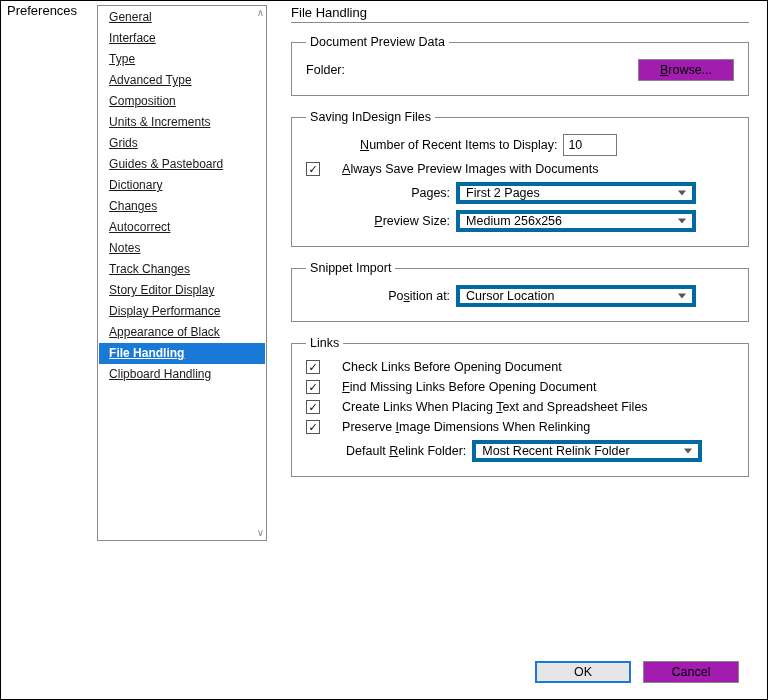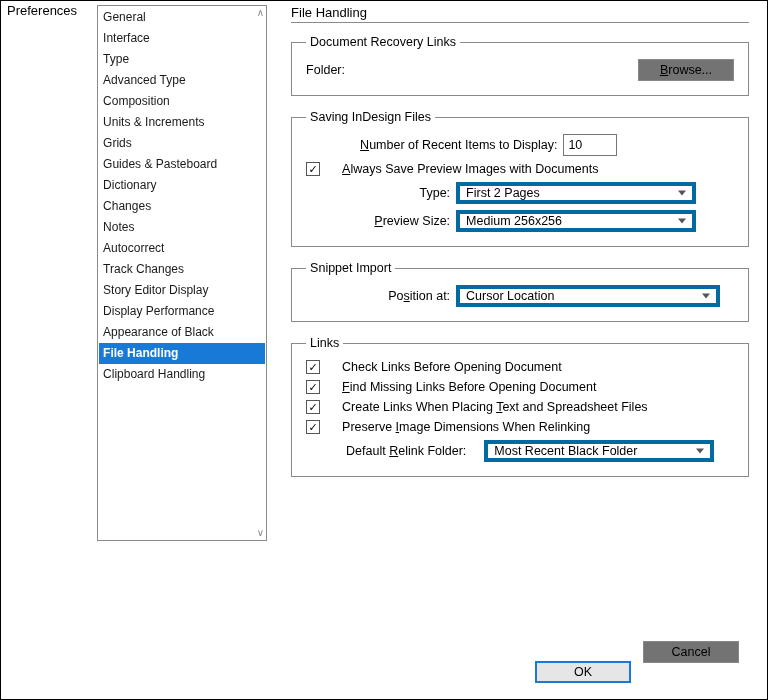--- a/index.html
+++ b/index.html
@@ -52,25 +52,26 @@
   .sidebar-scroll-up, .sidebar-scroll-down {
     position:absolute;
     right:2px;
     color:#8a8a8a;
     font-size:10px;
     line-height:10px;
   }
   .sidebar-scroll-up { top:2px; }
   .sidebar-scroll-down { bottom:2px; }
   .sidebar-item {
-    padding: 2px 4px;
+    padding: 2px 10px;
     font-size: 12px;
     color: #1a1a1a;
     cursor: default;
     line-height: 17px;
+    text-decoration: underline;
   }
   .sidebar-item.selected {
     background: #1979d6;
     color: #fff;
     font-weight: bold;
   }
   .right-pane {
     flex:1;
     padding-top: 4px;
     padding-right: 4px;
@@ -150,32 +151,31 @@
     justify-content:center;
     font-size:11px;
     line-height:11px;
   }
   .chk.checked::before{ content:"✓"; color:#000;}
   .btn {
     height:22px;
     min-width:96px;
     padding:0 14px;
     border:1px solid #888;
-    background:#737373;
+    background:#a21caf;
     font-family:inherit;
     font-size:12.5px;
     display:inline-flex;
     align-items:center;
     justify-content:center;
     cursor:default;
   }
   .btn.primary {
     border:2px solid #1979d6;
     background:#e6e6e6;
-    margin-top:20px;
   }
   .footer-buttons {
     display:flex;
     justify-content:flex-end;
     gap:12px;
     padding: 12px 14px 16px 0;
   }
   .underline-letter { text-decoration: underline; }
 </style>
 </head>
@@ -193,75 +193,75 @@
           <div class="sidebar-item">General</div>
           <div class="sidebar-item">Interface</div>
           <div class="sidebar-item">Type</div>
           <div class="sidebar-item">Advanced Type</div>
           <div class="sidebar-item">Composition</div>
           <div class="sidebar-item">Units &amp; Increments</div>
           <div class="sidebar-item">Grids</div>
           <div class="sidebar-item">Guides &amp; Pasteboard</div>
           <div class="sidebar-item">Dictionary</div>
           <div class="sidebar-item">Changes</div>
+          <div class="sidebar-item">Autocorrect</div>
           <div class="sidebar-item">Notes</div>
-          <div class="sidebar-item">Autocorrect</div>
           <div class="sidebar-item">Track Changes</div>
           <div class="sidebar-item">Story Editor Display</div>
           <div class="sidebar-item">Display Performance</div>
           <div class="sidebar-item">Appearance of Black</div>
           <div class="sidebar-item selected">File Handling</div>
           <div class="sidebar-item">Clipboard Handling</div>
           <span class="sidebar-scroll-down">∨</span>
         </div>
       </div>
 
       <div class="right-pane">
         <div class="section-title">File Handling</div>
 
         <fieldset class="group">
-          <legend>Document Recovery Links</legend>
+          <legend>Document Preview Data</legend>
           <div class="row">
             <span class="label-right" style="width:60px;text-align:left">Folder:</span>
             <span style="flex:1"></span>
             <span class="btn">
                 <span><span class="underline-letter">B</span>rowse...</span>
               </span>
           </div>
         </fieldset>
 
         <fieldset class="group">
           <legend>Saving InDesign Files</legend>
           <div class="row" style="justify-content:flex-start;padding-left:54px;">
             <span class="label-right"><span class="underline-letter">N</span><span>umber of Recent Items to Display:</span></span>
             <input class="text-input" style="width: 54px;" value="10">
           </div>
           <div class="chk-row">
             <span class="chk checked"></span>
             <span><span class="underline-letter">A</span><span>lways Save Preview Images with Documents</span></span>
           </div>
           <div class="row">
-            <span class="label-right" style="width:150px">Type:</span>
+            <span class="label-right" style="width:150px">Pages:</span>
             <span class="select" style="width:240px">
                 <span>First 2 Pages</span>
               </span>
           </div>
           <div class="row">
             <span class="label-right" style="width:150px"><span class="underline-letter">P</span><span>review Size:</span></span>
             <span class="select" style="width:240px">
                 <span>Medium 256x256</span>
               </span>
           </div>
         </fieldset>
 
         <fieldset class="group">
           <legend>Snippet Import</legend>
           <div class="row">
             <span class="label-right" style="width:150px"><span>Po</span><span class="underline-letter">s</span><span>ition at:</span></span>
-            <span class="select" style="width:264px">
+            <span class="select" style="width:240px">
                 <span>Cursor Location</span>
               </span>
           </div>
         </fieldset>
 
         <fieldset class="group">
           <legend>Links</legend>
           <div class="chk-row">
             <span class="chk checked"></span>
             <span>Check Links Before Opening Document</span>
@@ -271,24 +271,24 @@
             <span><span class="underline-letter">F</span><span>ind Missing Links Before Opening Document</span></span>
           </div>
           <div class="chk-row">
             <span class="chk checked"></span>
             <span><span>Create Links When Placing </span><span class="underline-letter">T</span><span>ext and Spreadsheet Files</span></span>
           </div>
           <div class="chk-row">
             <span class="chk checked"></span>
             <span><span>Preserve </span><span class="underline-letter">I</span><span>mage Dimensions When Relinking</span></span>
           </div>
-          <div class="row" style="padding-left:40px;gap:12px;">
+          <div class="row" style="padding-left:40px;">
             <span class="label-right"><span>Default </span><span class="underline-letter">R</span><span>elink Folder:</span></span>
             <span class="select" style="width:230px">
-                <span>Most Recent Black Folder</span>
+                <span>Most Recent Relink Folder</span>
               </span>
           </div>
         </fieldset>
 
       </div>
     </div>
 
     <div class="footer-buttons">
       <span class="btn primary">OK</span>
       <span class="btn">Cancel</span>

